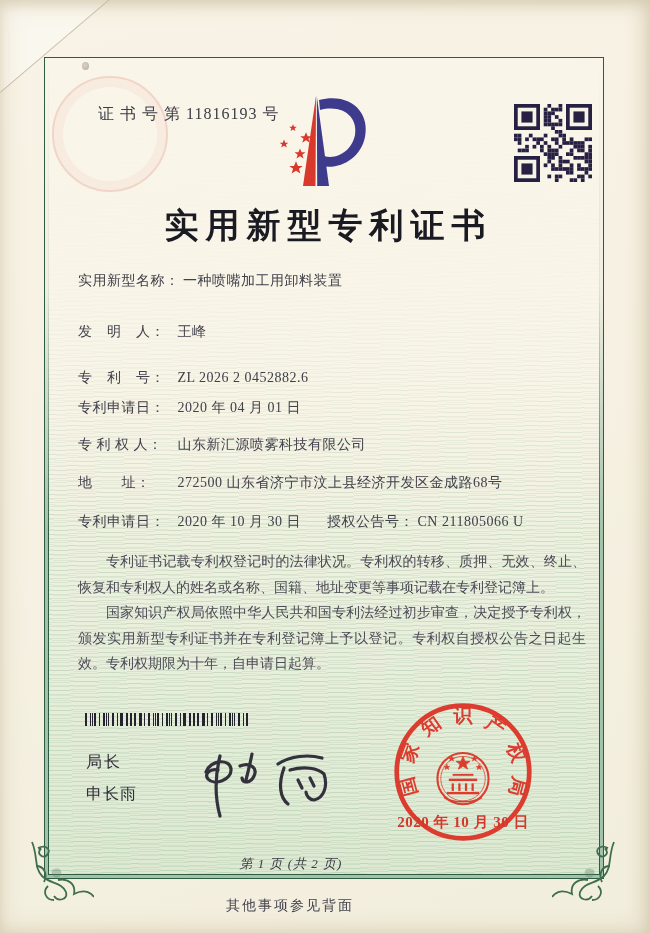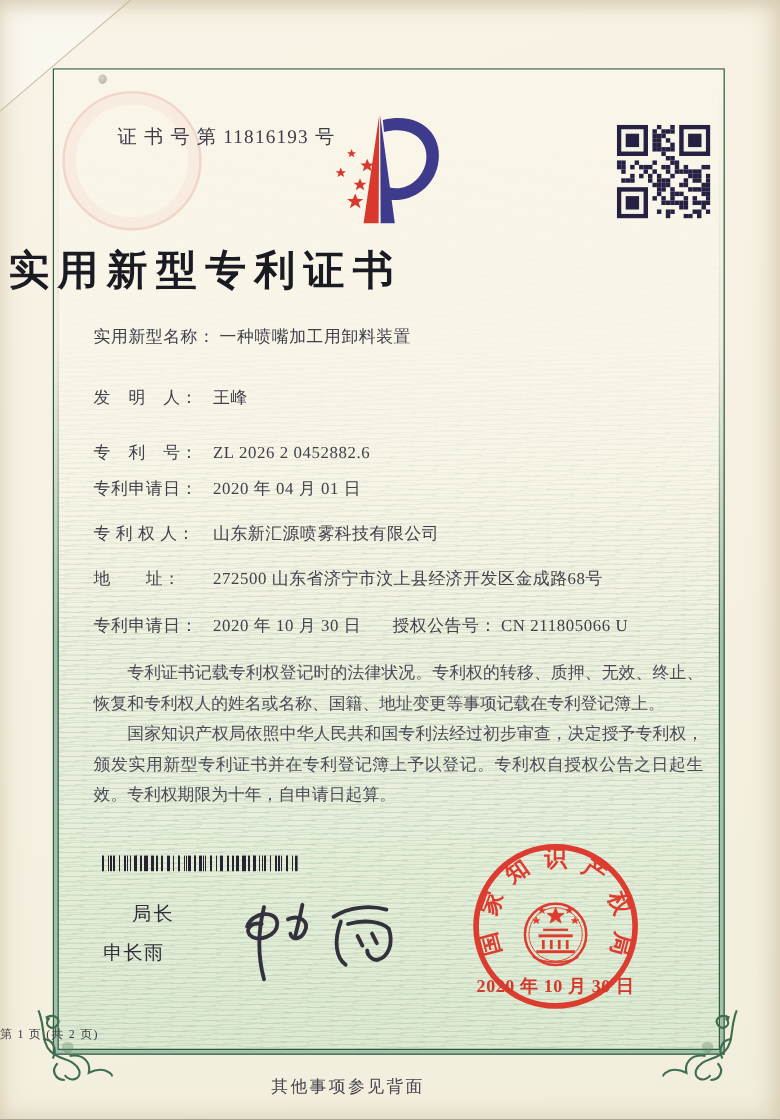--- a/index.html
+++ b/index.html
@@ -25,40 +25,40 @@
     overflow:hidden;
   }
   .top-fade{position:absolute;inset:0;background:linear-gradient(180deg,rgba(250,245,233,1) 0%,rgba(250,245,233,.88) 28%,rgba(250,245,233,0) 58%);}
   .hole{position:absolute;left:82px;top:62px;width:7px;height:8px;border-radius:50%;z-index:4;
     background:radial-gradient(circle at 40% 40%,#d3cdbf,#a5a08f);opacity:.85;}
   .watermark{position:absolute;left:52px;top:76px;width:112px;height:112px;border-radius:50%;z-index:3;
     border:2px solid rgba(222,130,118,.28);box-shadow:inset 0 0 0 9px rgba(222,130,118,.07);}
   .cert-no{position:absolute;left:70px;top:104px;font-size:16px;letter-spacing:1px;color:#3d3c47;z-index:5;margin-left:28px;}
   .logo{position:absolute;left:266px;top:90px;z-index:5;}
   .qr{position:absolute;left:514px;top:104px;z-index:5;}
-  .title{position:absolute;left:0;top:203px;width:650px;text-align:left;z-index:5;
+  .title{position:absolute;left:0;top:203px;width:650px;text-align:center;z-index:5;
     font-size:34px;font-weight:bold;letter-spacing:7px;text-indent:7px;color:#1a1a22;}
   .frow{position:absolute;left:78px;z-index:5;font-size:14px;color:#41404b;white-space:nowrap;}
   .flabel{display:inline-block;min-width:96px;letter-spacing:.5px;}
   .fvalue{letter-spacing:.5px;}
   .paras{position:absolute;left:78px;top:549px;width:508px;z-index:5;
     font-size:14px;line-height:1.83;color:#4b4a56;text-align:justify;}
   .paras p{margin:0;text-indent:2em;}
   .barcode{position:absolute;left:85px;top:713px;width:163px;height:13px;z-index:5;
     background-image:
       repeating-linear-gradient(90deg,#24232f 0 2px,transparent 2px 5px,#24232f 5px 6px,transparent 6px 9px),
       repeating-linear-gradient(90deg,#24232f 0 1px,transparent 1px 7px);}
-  .director-title{position:absolute;left:86px;top:752px;font-size:16px;color:#2e2d38;z-index:5;letter-spacing:2px;margin-left:24px;}
+  .director-title{position:absolute;left:86px;top:752px;font-size:16px;color:#2e2d38;z-index:5;letter-spacing:2px;}
   .director-name{position:absolute;left:86px;top:784px;font-size:16px;color:#2e2d38;z-index:5;letter-spacing:1px;}
   .signature{position:absolute;left:190px;top:742px;z-index:6;}
   .seal{position:absolute;left:392px;top:701px;z-index:6;opacity:.95;}
   .seal-date{position:absolute;left:392px;top:813px;width:142px;text-align:center;z-index:7;
     font-size:15px;font-weight:bold;color:#d4372b;white-space:nowrap;letter-spacing:.5px;}
-  .page-note{position:absolute;left:0;top:855px;width:582px;text-align:left;z-index:5;
-    font-size:10px;color:#3a3944;letter-spacing:1px;}
+  .page-note{position:absolute;left:0;top:855px;width:582px;text-align:center;z-index:5;
+    font-size:13px;color:#3a3944;letter-spacing:1px;font-style:italic;}
   .back-note{position:absolute;left:0;top:897px;width:580px;text-align:center;z-index:5;
     font-size:14px;color:#45444e;letter-spacing:2px;}
   .orn{position:absolute;z-index:8;}
 </style>
 </head>
 <body>
 
 <div class="page">
 
   <div class="border-box">

